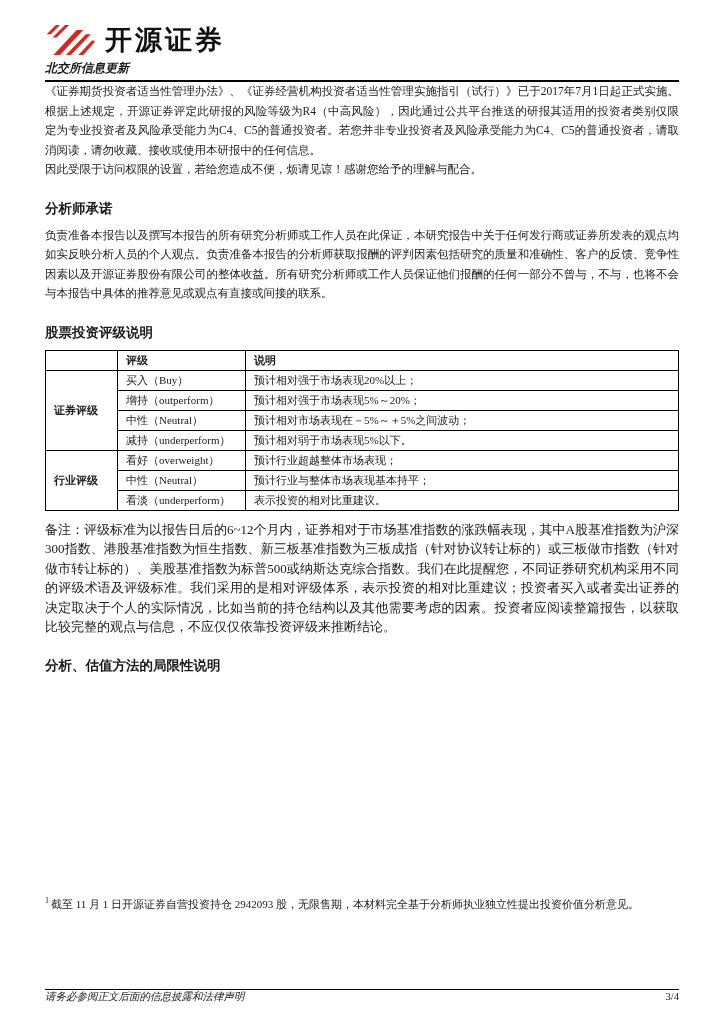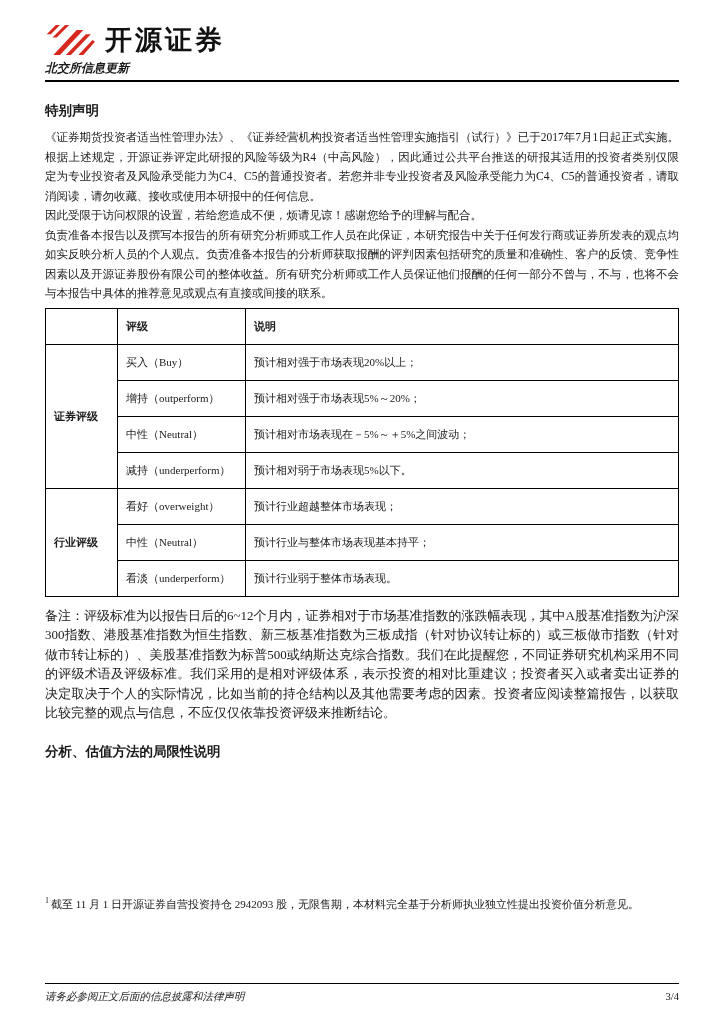--- a/index.html
+++ b/index.html
@@ -45,21 +45,21 @@
 
   
   .rating-table {
     width: 100%;
     border-collapse: collapse;
     font-size: 11px;
     margin-top: 4px;
   }
   .rating-table th, .rating-table td {
     border: 1px solid #000;
-    padding: 10px 8px;
+    padding: 2px 8px;
     height: 20px;
     text-align: left;
     vertical-align: middle;
   }
   .rating-table th { font-weight: bold; }
   .col-group { width: 72px; font-weight: bold; }
   .col-rating { width: 128px; }
   .note-text { margin-top: 9px; font-size: 13px; line-height: 19.5px; text-align: justify; }
 
   
@@ -74,21 +74,20 @@
   }
   .fn-marker { font-size: 8px; vertical-align: super; margin-right: 2px; }
 
   
   .footer {
     position: absolute;
     left: 45px;
     right: 45px;
     bottom: 20px;
     border-top: 1.5px solid #000;
-    padding-top: 6px;
     display: flex;
     justify-content: space-between;
     align-items: baseline;
     font-size: 10.5px;
   }
   .footer-disclaimer { font-style: italic; }
   .footer-page { font-style: normal; }
 </style>
 </head>
 <body>
@@ -108,30 +107,31 @@
       </svg>
       <span class="logo-text">开源证券</span>
     </div>
     <div class="report-type">北交所信息更新</div>
     <div class="header-rule"></div>
   </div>
 
   <div class="content">
 
     <section>
-      <h2 class="section-title">特别声明</h2>
       <p class="body-text">《证券期货投资者适当性管理办法》、《证券经营机构投资者适当性管理实施指引（试行）》已于2017年7月1日起正式实施。根据上述规定，开源证券评定此研报的风险等级为R4（中高风险），因此通过公共平台推送的研报其适用的投资者类别仅限定为专业投资者及风险承受能力为C4、C5的普通投资者。若您并非专业投资者及风险承受能力为C4、C5的普通投资者，请取消阅读，请勿收藏、接收或使用本研报中的任何信息。</p>
       <p class="body-text">因此受限于访问权限的设置，若给您造成不便，烦请见谅！感谢您给予的理解与配合。</p>
     </section>
 
     <section>
+      <h2 class="section-title">分析师承诺</h2>
       <p class="body-text">负责准备本报告以及撰写本报告的所有研究分析师或工作人员在此保证，本研究报告中关于任何发行商或证券所发表的观点均如实反映分析人员的个人观点。负责准备本报告的分析师获取报酬的评判因素包括研究的质量和准确性、客户的反馈、竞争性因素以及开源证券股份有限公司的整体收益。所有研究分析师或工作人员保证他们报酬的任何一部分不曾与，不与，也将不会与本报告中具体的推荐意见或观点有直接或间接的联系。</p>
     </section>
 
     <section>
+      <h2 class="section-title">股票投资评级说明</h2>
 
       <table class="rating-table">
         <thead>
           <tr>
             <th class="col-group"></th>
             <th class="col-rating">评级</th>
             <th>说明</th>
           </tr>
         </thead>
         <tbody>
@@ -156,21 +156,21 @@
             <td class="col-group" rowspan="3">行业评级</td>
             <td>看好（overweight）</td>
             <td>预计行业超越整体市场表现；</td>
           </tr>
           <tr>
             <td>中性（Neutral）</td>
             <td>预计行业与整体市场表现基本持平；</td>
           </tr>
           <tr>
             <td>看淡（underperform）</td>
-            <td>预计行业弱于整体市场表现。</td>
+            <td>表示投资的相对比重建议。</td>
           </tr>
         </tbody>
       </table>
 
       <p class="note-text">备注：评级标准为以报告日后的6~12个月内，证券相对于市场基准指数的涨跌幅表现，其中A股基准指数为沪深300指数、港股基准指数为恒生指数、新三板基准指数为三板成指（针对协议转让标的）或三板做市指数（针对做市转让标的）、美股基准指数为标普500或纳斯达克综合指数。我们在此提醒您，不同证券研究机构采用不同的评级术语及评级标准。我们采用的是相对评级体系，表示投资的相对比重建议；投资者买入或者卖出证券的决定取决于个人的实际情况，比如当前的持仓结构以及其他需要考虑的因素。投资者应阅读整篇报告，以获取比较完整的观点与信息，不应仅仅依靠投资评级来推断结论。</p>
     </section>
 
     <section>
       <h2 class="section-title">分析、估值方法的局限性说明</h2>
     </section>

